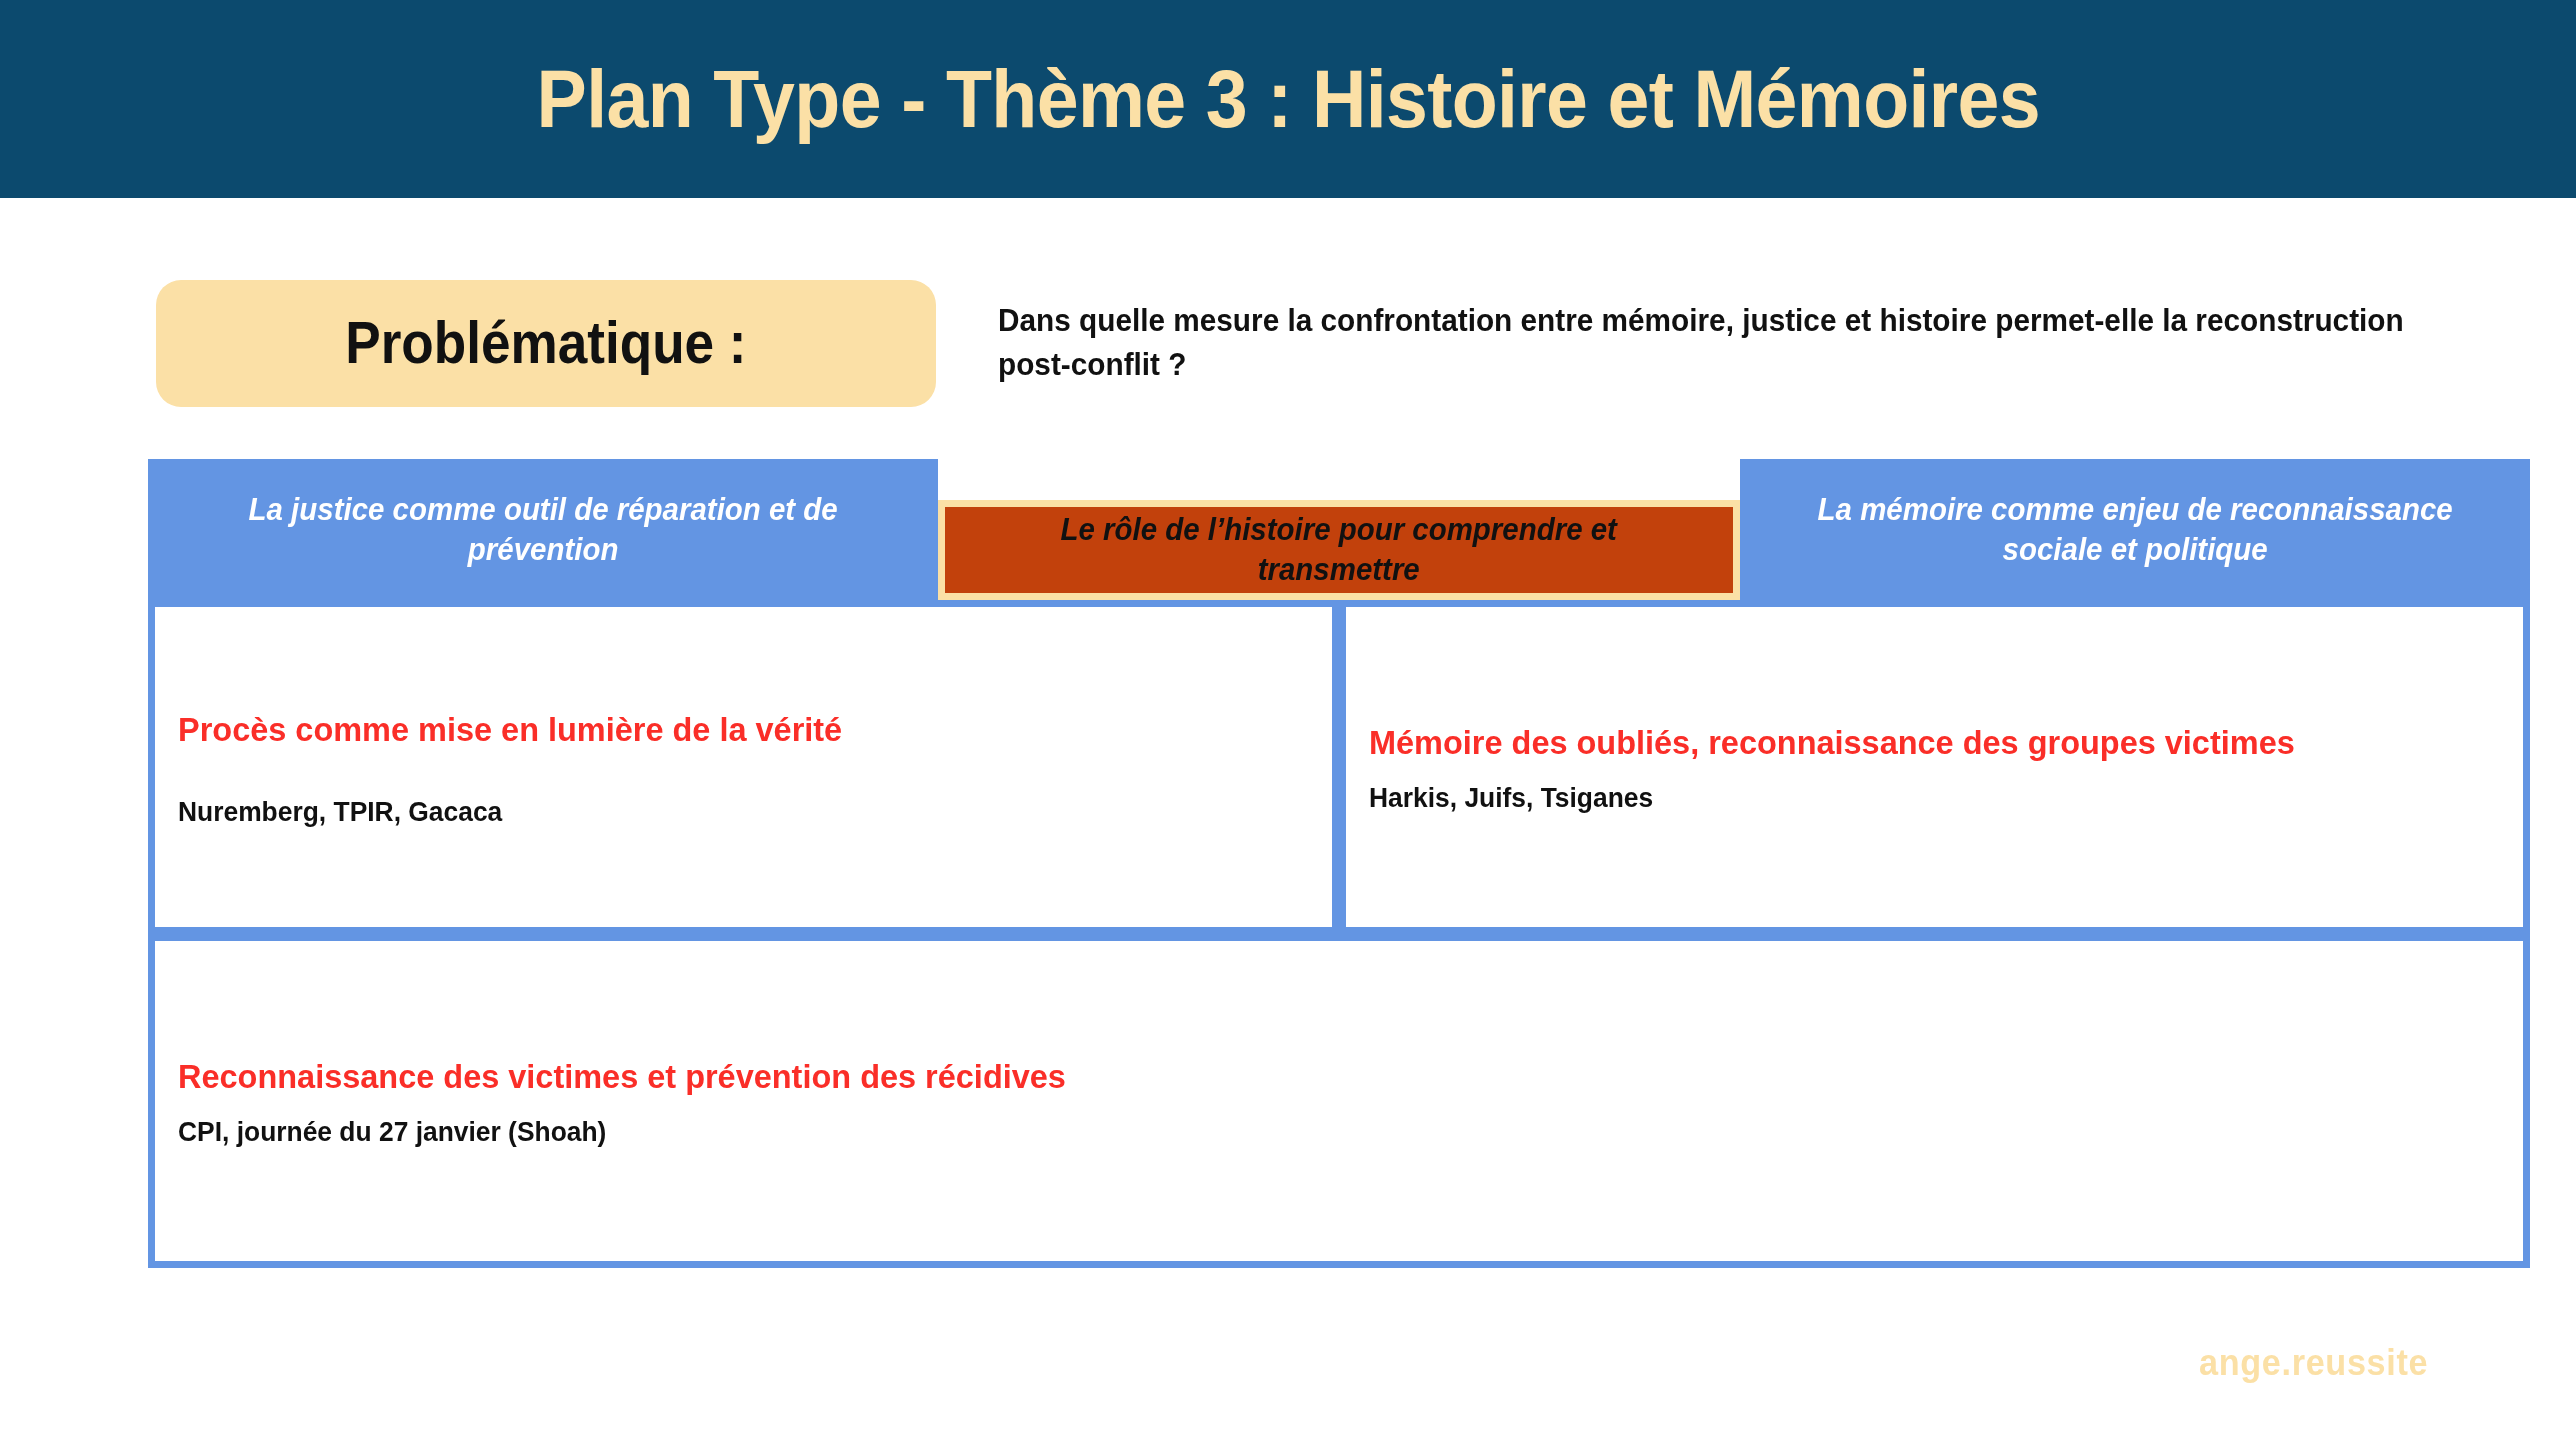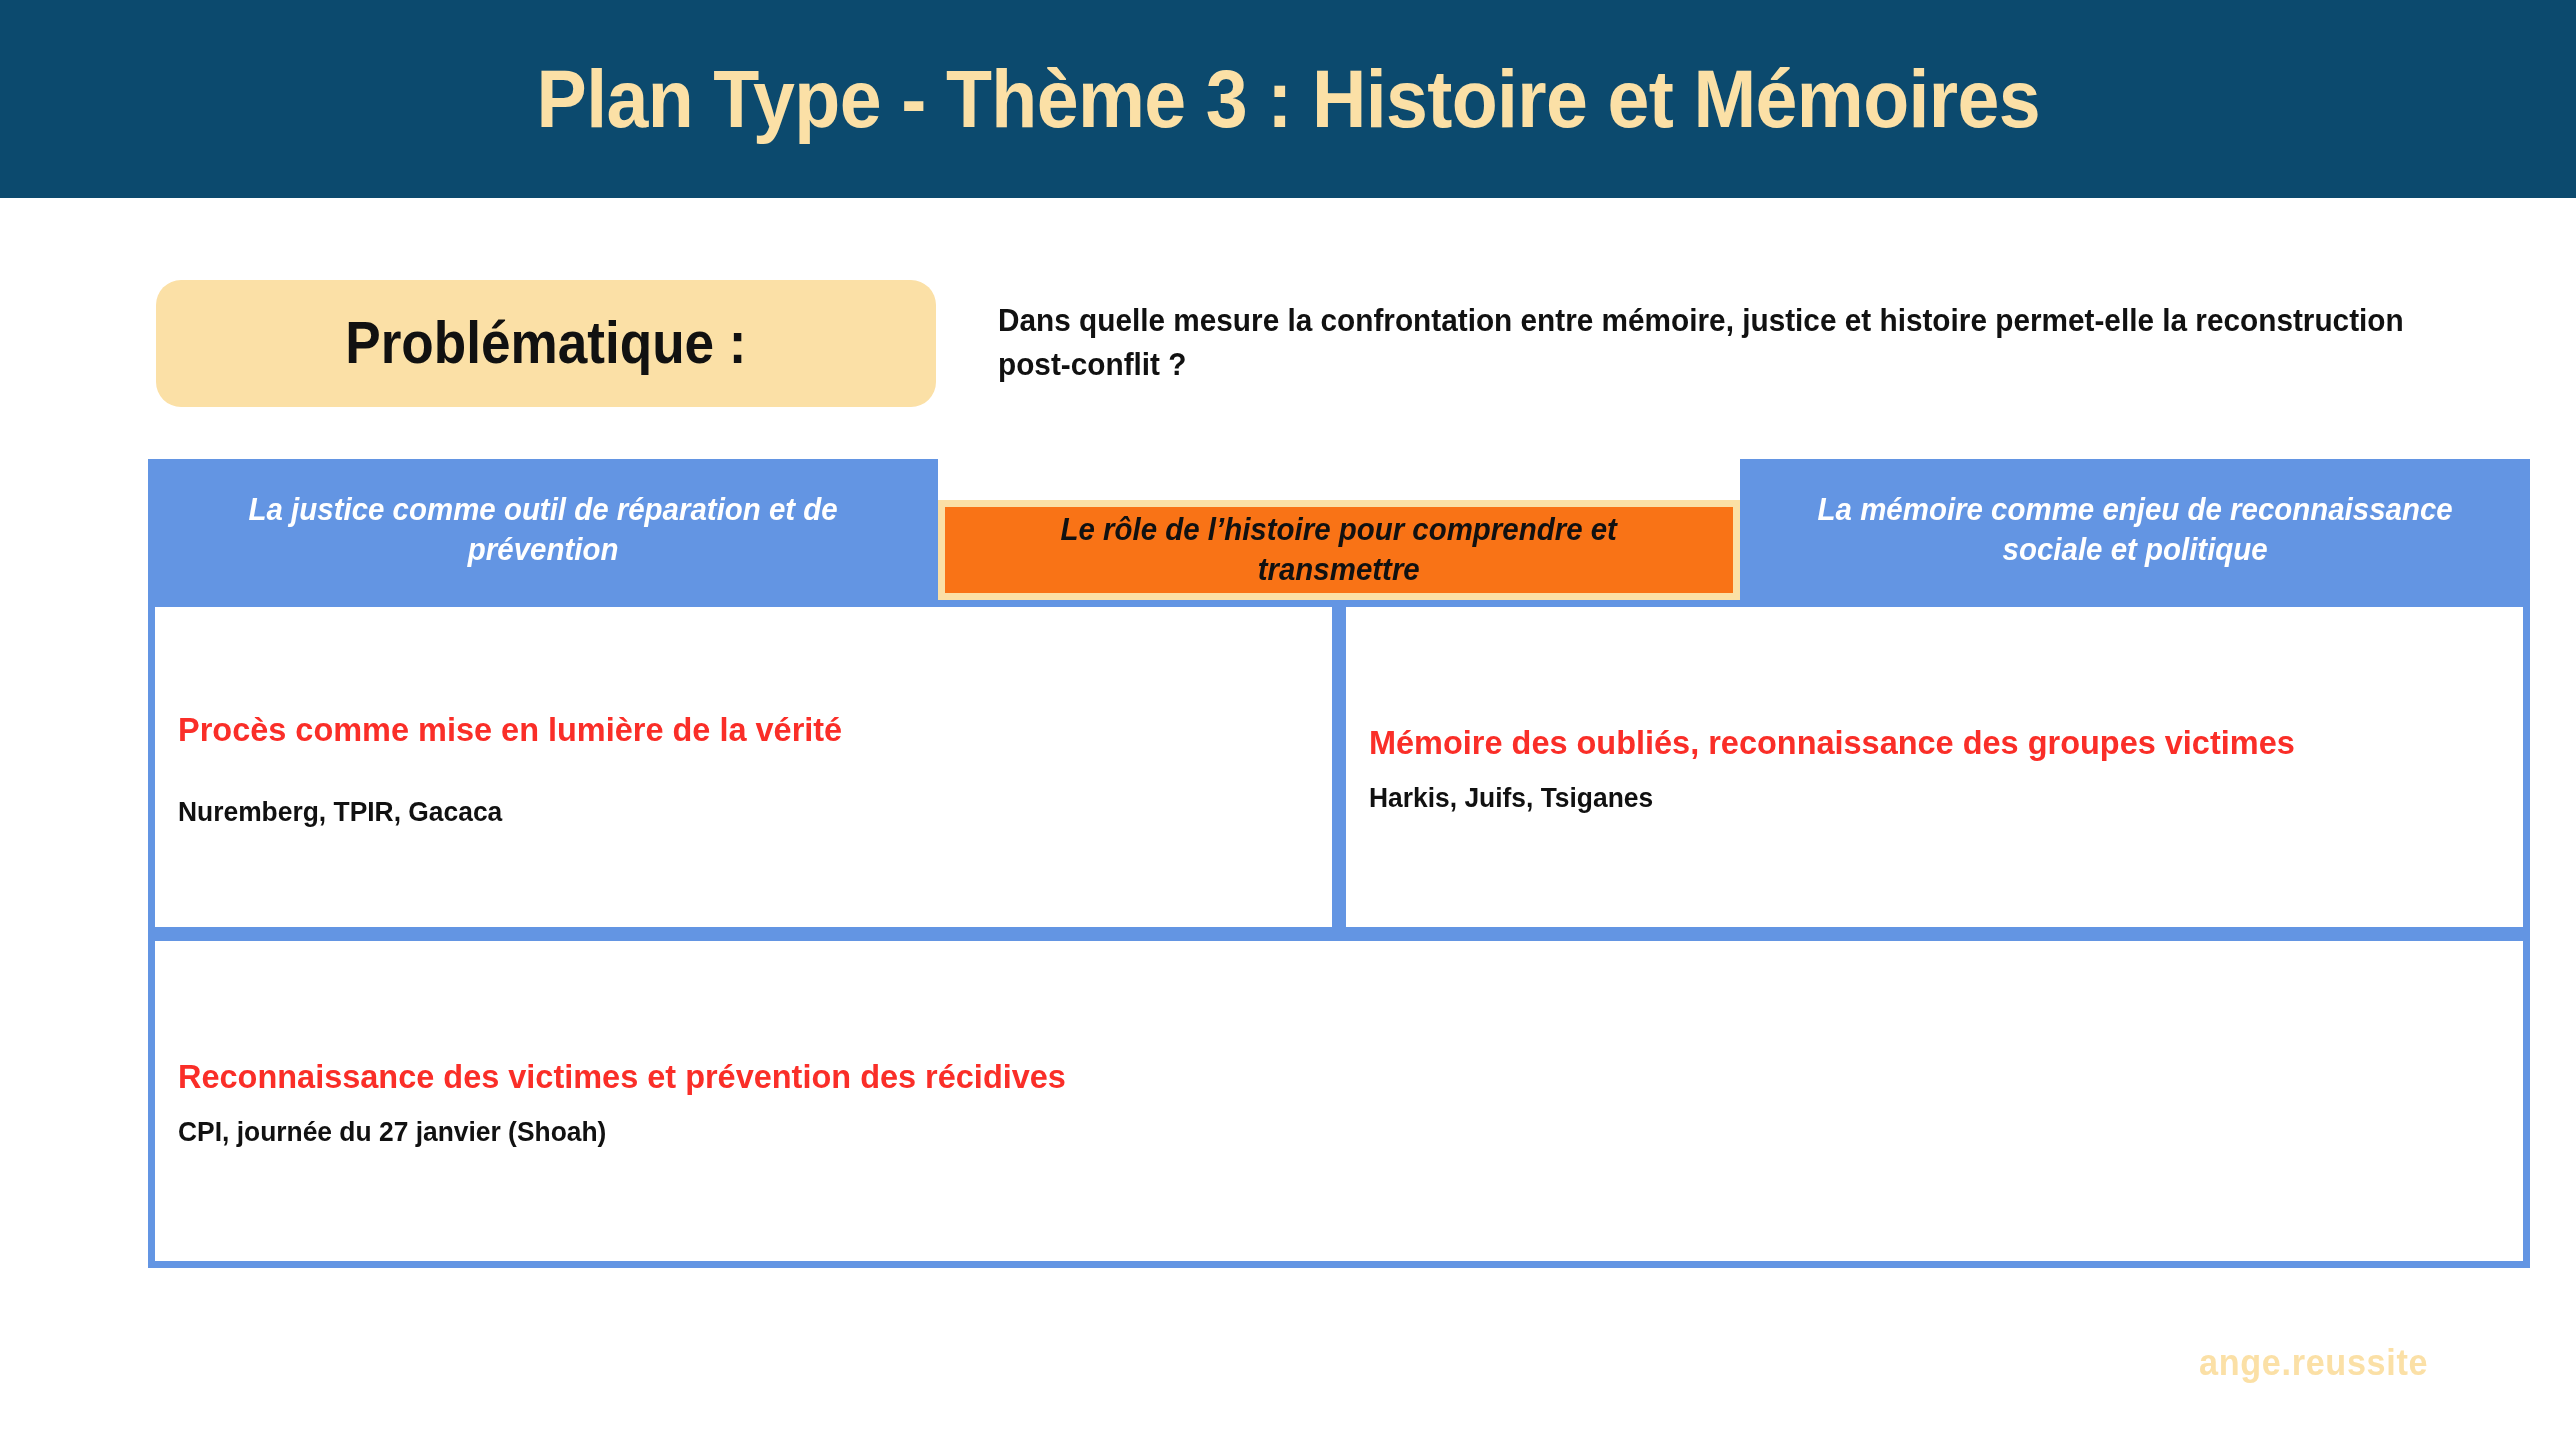--- a/index.html
+++ b/index.html
@@ -114,21 +114,21 @@
     justify-content: center;
     text-align: center;
     padding: 5.5px 18px;
     font-style: italic;
   }
   .cell.head.blue {
     background: #6395E3;
     border-color: #6395E3;
   }
   .cell.head.cream {
-    background: #f97316;
+    background: #c2410c;
     border-color: #FBE0A6;
     margin-top: 41px;
   }
   .head-text {
     font-size: 31px;
     font-weight: bold;
     line-height: 1.28;
     transform: scaleX(0.95);
   }
   .cell.head.blue .head-text { color: #ffffff; }

